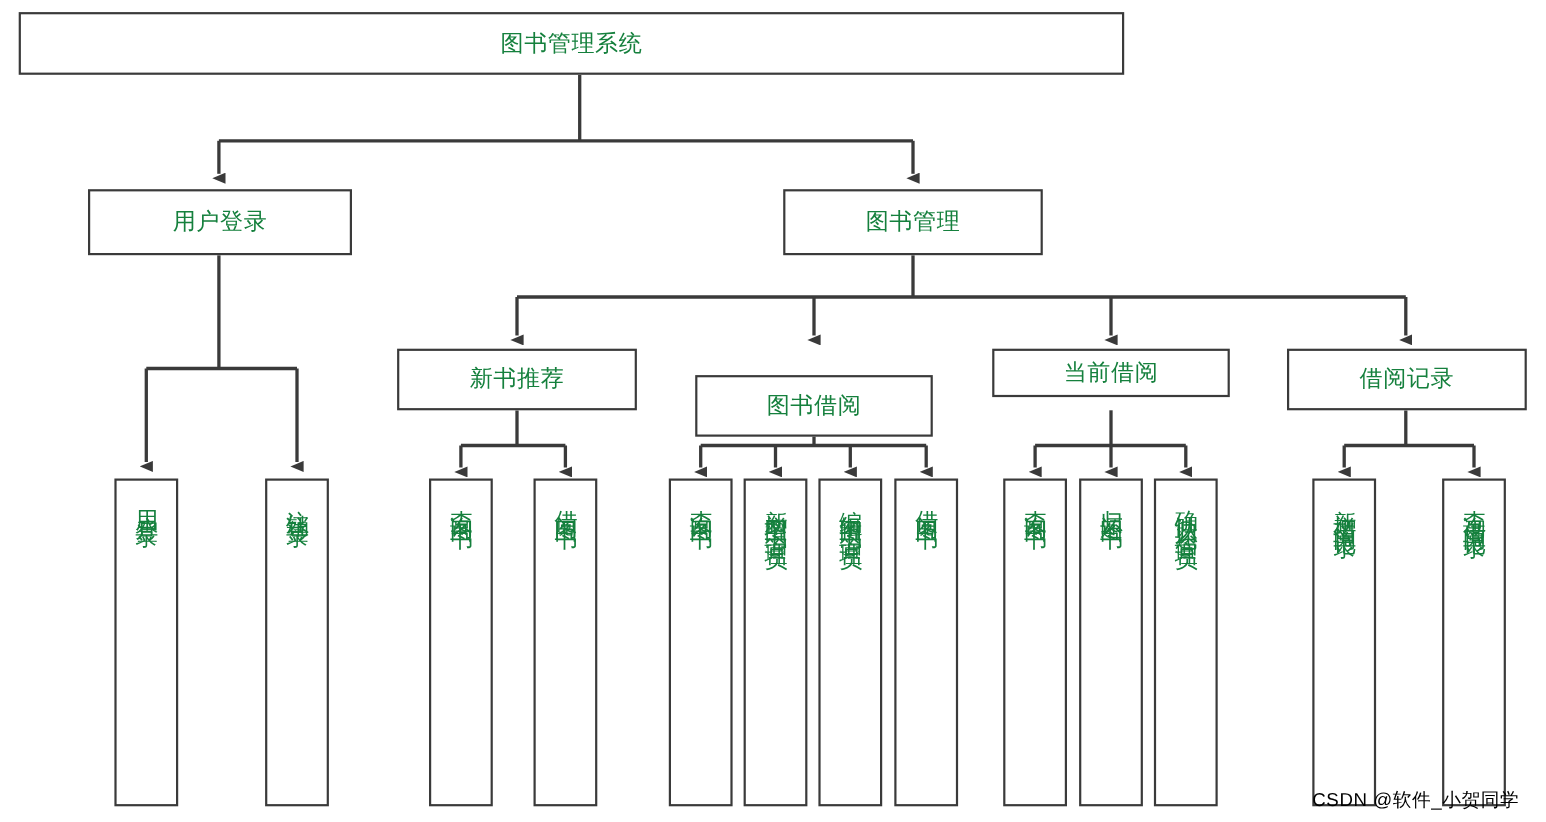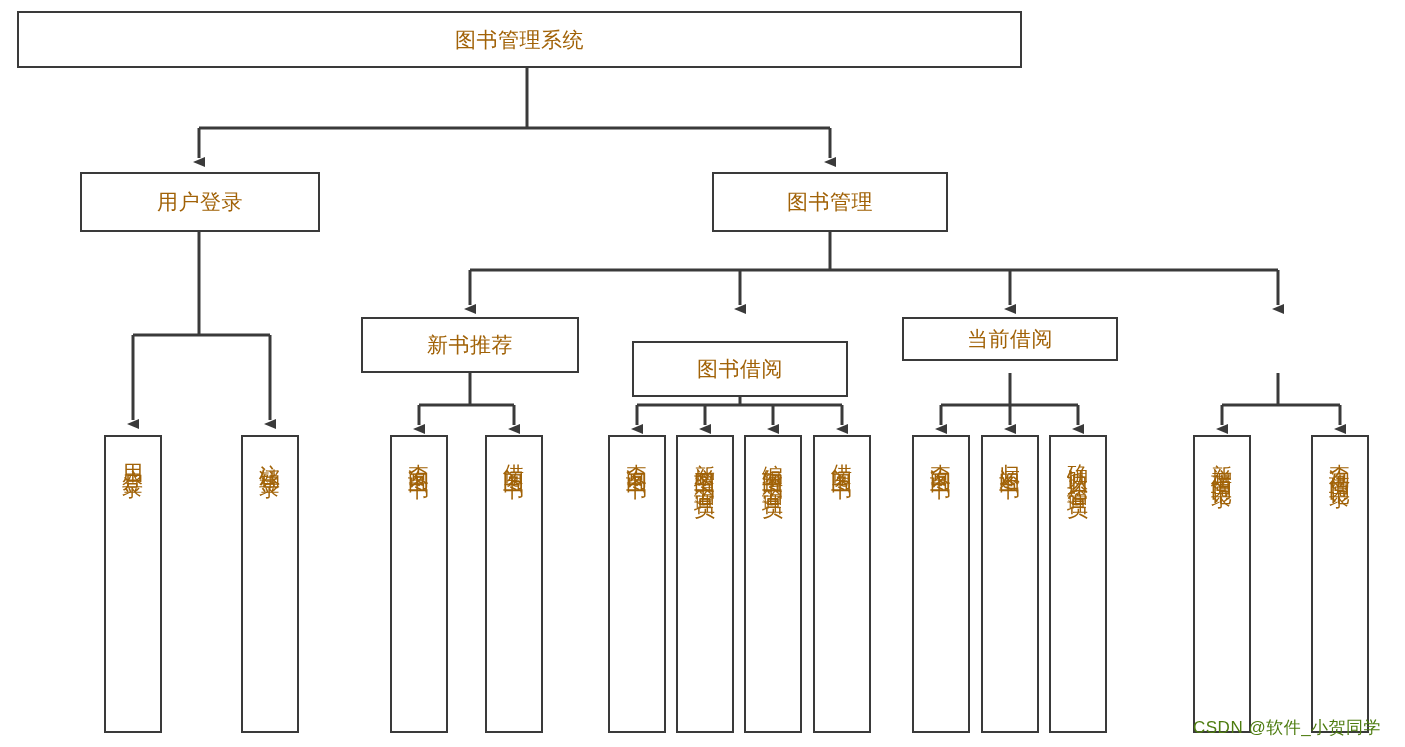--- a/index.html
+++ b/index.html
@@ -28,21 +28,21 @@
     position: absolute;
     box-sizing: border-box;
     background: #ffffff;
     border: 2px solid #3a3a3a;
     display: flex;
     align-items: center;
     justify-content: center;
     z-index: 2;
   }
   .node-label {
-    color: #a16207;
+    color: #15803d;
     letter-spacing: 0.5px;
     white-space: nowrap;
     text-align: right;
   }
   .node.horizontal .node-label {
     font-size: 21px;
     line-height: 1.1;
   }
   .node.vertical {
     align-items: flex-start;
@@ -51,21 +51,21 @@
   }
   .node.vertical .node-label {
     writing-mode: vertical-rl;
     text-orientation: upright;
     font-size: 21px;
     letter-spacing: 5px;
     line-height: 1.0;
   }
   .watermark {
     position: absolute;
-    color: #4d7c0f;
+    color: #000000;
     font-size: 17px;
     white-space: nowrap;
     z-index: 3;
     letter-spacing: 0.5px;
   }
 </style>
 </head>
 <body>
 
 <div id="canvas">
@@ -133,20 +133,23 @@
 
   <div class="node horizontal" style="left:712px; top:172px; width:236px; height:60px;">
     <span class="node-label">图书管理</span>
   </div>
   <div class="node horizontal" style="left:632px; top:317px; width:216px; height:56px;margin-top:24px;">
     <span class="node-label">图书借阅</span>
   </div>
   <div class="node horizontal" style="left:902px; top:317px; width:216px; height:44px;">
     <span class="node-label">当前借阅</span>
   </div>
+  <div class="node horizontal" style="left:1170px; top:317px; width:218px; height:56px;">
+    <span class="node-label">借阅记录</span>
+  </div>
 
   <div class="node vertical" style="left:104px; top:435px; width:58px; height:298px;">
     <span class="node-label">用户登录</span>
   </div>
   <div class="node vertical" style="left:241px; top:435px; width:58px; height:298px;">
     <span class="node-label">注销登录</span>
   </div>
 
   <div class="node vertical" style="left:390px; top:435px; width:58px; height:298px;">
     <span class="node-label">查询图书</span>

